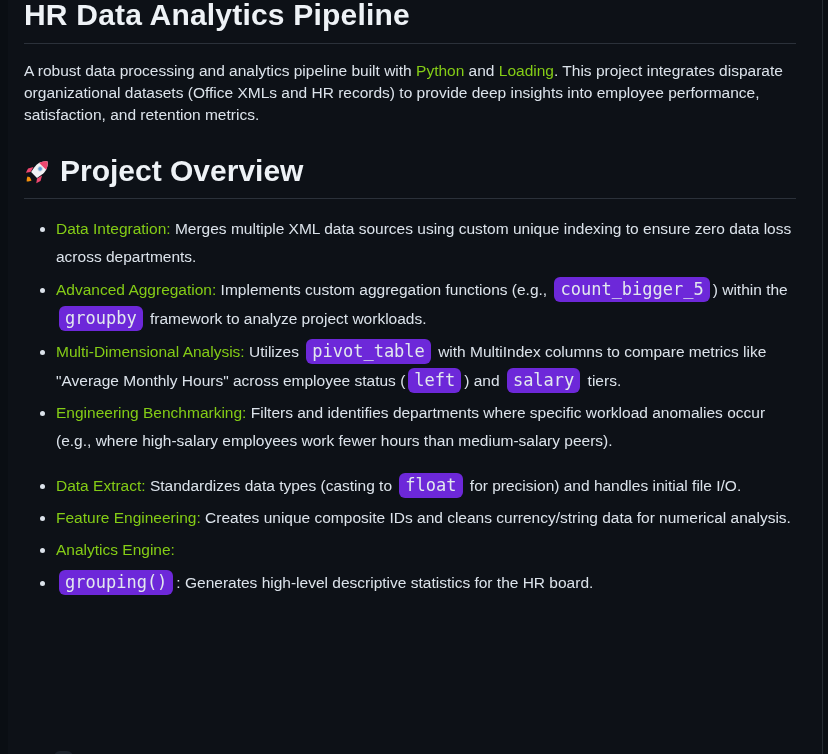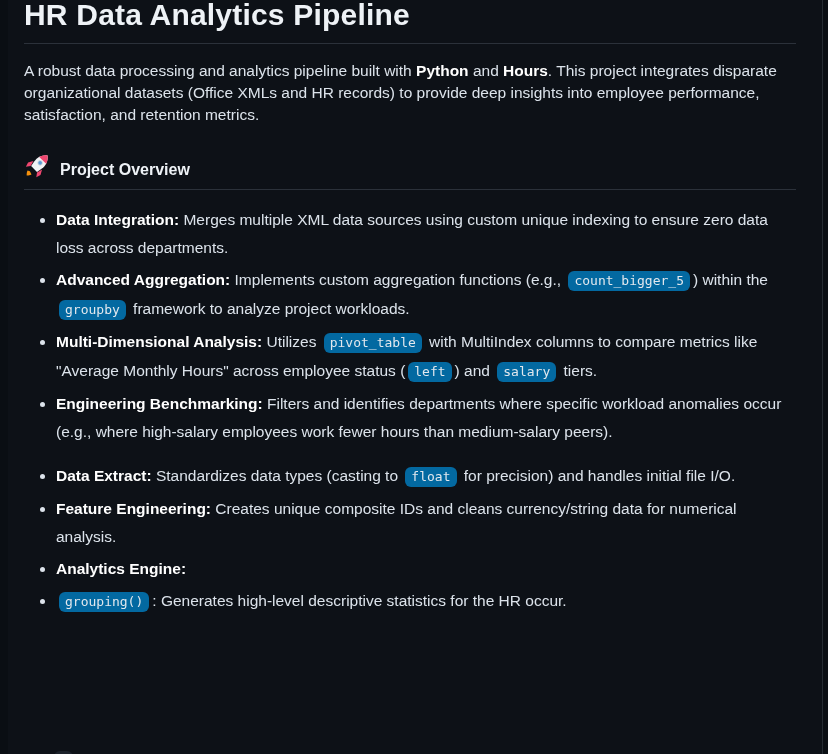--- a/index.html
+++ b/index.html
@@ -36,21 +36,21 @@
     padding: 0 0 9px 0;
     border-bottom: 1px solid #2b313a;
     letter-spacing: 0.2px;
   }
   p {
     font-size: 15.5px;
     line-height: 22px;
     margin: 16px 0;
   }
   h2 {
-    font-size: 16px;
+    font-size: 30px;
     font-weight: 600;
     color: #eef2f6;
     line-height: 1.25;
     margin: 26px 0 16px 0;
     padding: 0 0 9px 0;
     border-bottom: 1px solid #2b313a;
   }
   h2 .h-icon {
     display: inline-block;
     width: 27px; height: 27px;
@@ -60,25 +60,25 @@
   ul {
     margin: 16px 0;
     padding-left: 32px;
   }
   li {
     font-size: 15.5px;
     line-height: 28px;
   }
   li + li { margin-top: 4px; }
   li::marker { color: #dce3eb; }
-  strong { font-weight: 700; color: #ffffff; }
+  strong { font-weight: 400; color: #84cc16; }
   code {
     font-family: "DejaVu Sans Mono", "Liberation Mono", monospace;
-    font-size: 13px;
-    background: #0369a1;
+    font-size: 17px;
+    background: #6d28d9;
     color: #e2e8ee;
     padding: 2px 6px 3px 6px;
     border-radius: 6px;
     margin: 0 3px;
     white-space: nowrap;
   }
   .cutoff-element {
     position: absolute;
     left: 54px;
     top: 751px;
@@ -86,40 +86,40 @@
     height: 6px;
     border-radius: 6px 6px 0 0;
     background: #1b212a;
   }
 </style>
 </head>
 <body>
 
 <div class="content">
   <h1>HR Data Analytics Pipeline</h1>
-  <p><span>A robust data processing and analytics pipeline built with </span><strong>Python</strong><span> and </span><strong>Hours</strong><span>. This project integrates disparate organizational datasets (Office XMLs and HR records) to provide deep insights into employee performance, satisfaction, and retention metrics.</span></p>
+  <p><span>A robust data processing and analytics pipeline built with </span><strong>Python</strong><span> and </span><strong>Loading</strong><span>. This project integrates disparate organizational datasets (Office XMLs and HR records) to provide deep insights into employee performance, satisfaction, and retention metrics.</span></p>
   <div>
       <h2><span class="h-icon"><svg viewBox="0 0 36 36" width="27" height="27">
             <path d="M10 30c-3 1.6-6.4 1.2-6.4 1.2S3.2 27.8 4.8 24.8l3 .8z" fill="#f4900c"></path>
             <path d="M31.5 4.5c-7.5-.8-13.6 2.2-17.9 8.1l-4.1 6.1 7.8 7.8 6.1-4.1c5.9-4.3 8.9-10.4 8.1-17.9z" fill="#f1f3f5"></path>
             <path d="M31.5 4.5c-4.2-.4-8 .3-11.2 2l9.2 9.2c1.7-3.2 2.4-7 2-11.2z" fill="#ef4770"></path>
             <circle cx="21.5" cy="14.5" r="3.1" fill="#5b9bd5" stroke="#d8dde2" stroke-width="1.2"></circle>
             <path d="M12.6 11.9L5.4 14l-2.9 5.6 6.3-1z" fill="#ef4770"></path>
             <path d="M24.1 23.4L22 30.6l-5.6 2.9 1-6.3z" fill="#ef4770"></path>
           </svg></span><span>Project Overview</span></h2>
       <ul>
         <li><strong>Data Integration:</strong><span> Merges multiple XML data sources using custom unique indexing to ensure zero data loss across departments.</span></li>
         <li><strong>Advanced Aggregation:</strong><span> Implements custom aggregation functions (e.g., </span><code>count_bigger_5</code><span>) within the </span><code>groupby</code><span> framework to analyze project workloads.</span></li>
         <li><strong>Multi-Dimensional Analysis:</strong><span> Utilizes </span><code>pivot_table</code><span> with MultiIndex columns to compare metrics like "Average Monthly Hours" across employee status (</span><code>left</code><span>) and </span><code>salary</code><span> tiers.</span></li>
         <li><strong>Engineering Benchmarking:</strong><span> Filters and identifies departments where specific workload anomalies occur (e.g., where high-salary employees work fewer hours than medium-salary peers).</span></li>
       </ul>
       <ul>
         <li><strong>Data Extract:</strong><span> Standardizes data types (casting to </span><code>float</code><span> for precision) and handles initial file I/O.</span></li>
         <li><strong>Feature Engineering:</strong><span> Creates unique composite IDs and cleans currency/string data for numerical analysis.</span></li>
         <li><strong>Analytics Engine:</strong></li>
-        <li><code>grouping()</code><span>: Generates high-level descriptive statistics for the HR occur.</span></li>
+        <li><code>grouping()</code><span>: Generates high-level descriptive statistics for the HR board.</span></li>
       </ul>
     </div>
 </div>
 
 <div class="left-gutter"></div>
 <div class="scrollbar-track"></div>
 <div class="cutoff-element"></div>
 
 </body></html>

